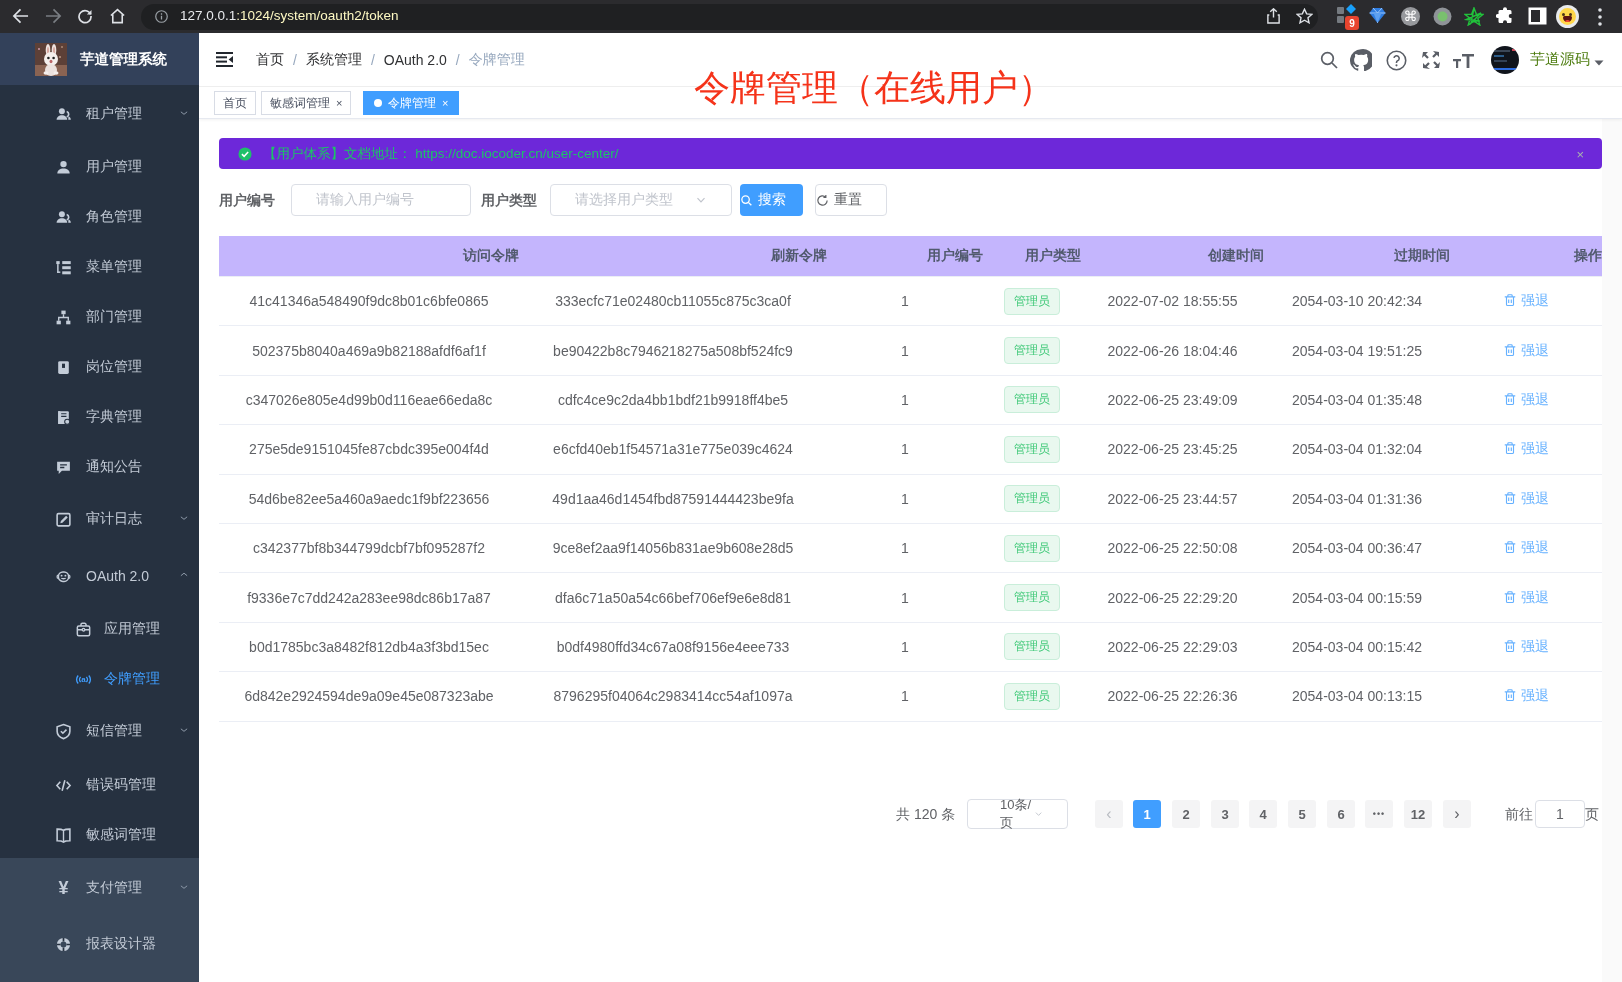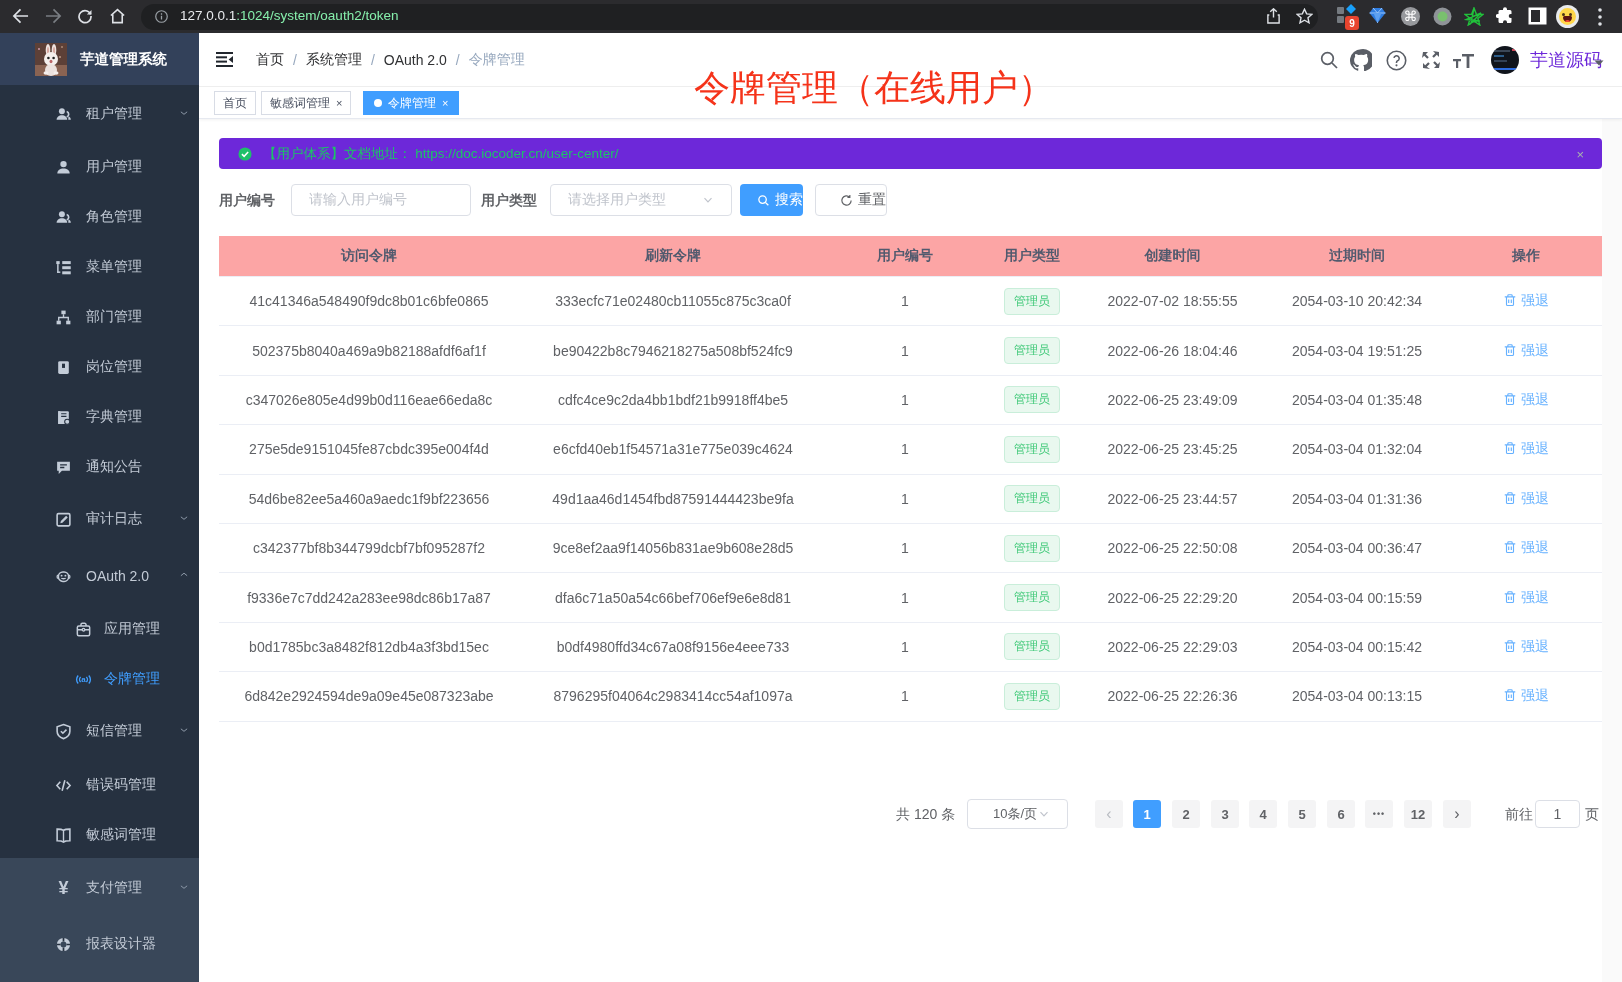--- a/index.html
+++ b/index.html
@@ -2,21 +2,21 @@
 <html><head>
 <meta charset="utf-8">
 <style>
 html,body{margin:0;padding:0}
 #app{position:relative;width:1622px;height:982px;background:#fff;overflow:hidden;
   font-family:"Liberation Sans",sans-serif;-webkit-font-smoothing:antialiased}
 
 #chrome{position:absolute;left:0;top:0;width:1622px;height:33px;background:#2b2b2e}
 #urlpill{position:absolute;left:141px;top:3.5px;width:1177px;height:26px;border-radius:13px;background:#1f2022}
 .curl{color:#e8eaed;font-size:13.5px}
-.curl .dim{color:#86efac}
+.curl .dim{color:#fef9c3}
 
 #sidebar{position:absolute;left:0;top:33px;width:199px;height:949px;background:#263140}
 #logoband{position:absolute;left:0;top:0;width:199px;height:52px;background:#33415a}
 #bottomslab{position:absolute;left:0;top:825px;width:199px;height:124px;background:#394759}
 .mi{position:absolute;left:16px;width:199px;height:50px;display:flex;align-items:center;color:#c3cbd6;font-size:14px}
 .mi .ic{position:absolute;left:39px;width:17px;height:17px;display:flex;align-items:center;justify-content:center}
 .mi .tx{position:absolute;left:70px;white-space:nowrap}
 .mi .ar{position:absolute;right:26px;width:10px;height:10px}
 .mi.sub .ic{left:59px}
 .mi.sub .tx{left:88px}
@@ -33,25 +33,25 @@
 .tag .x{margin-left:6px;font-size:11px;line-height:1}
 
 #rednote{position:absolute;left:694px;top:64px;color:#f5331a;font-size:36px;white-space:nowrap;z-index:30}
 
 #alert{position:absolute;left:219px;top:138px;width:1383px;height:31px;box-sizing:border-box;background:#6d28d9;border-radius:4px}
 #alert .msg{position:absolute;left:44px;top:0;height:31px;display:flex;align-items:center;color:#1dc268;font-size:13.5px}
 #alert .close{position:absolute;right:18px;top:9px;color:#a8b5ad;font-size:13px}
 
 .flabel{position:absolute;top:184px;height:32px;line-height:32px;color:#606266;font-size:14px;font-weight:bold}
 .finput{position:absolute;top:184px;height:32px;box-sizing:border-box;border:1px solid #dcdfe6;border-radius:4px;background:#fff;
-  display:flex;align-items:center;padding:0 17px;color:#c0c4cc;font-size:14px}
-.fbtn{position:absolute;top:184px;height:32px;box-sizing:border-box;border-radius:4px;font-size:14px;display:flex;align-items:center;justify-content:flex-end}
+  display:flex;align-items:center;padding:0 24px;color:#c0c4cc;font-size:14px}
+.fbtn{position:absolute;top:184px;height:32px;box-sizing:border-box;border-radius:4px;font-size:14px;display:flex;align-items:center;justify-content:flex-start}
 
 #tbl{position:absolute;left:219px;top:236px;width:1383px;border-collapse:collapse;table-layout:fixed;font-size:14px;color:#606266}
-#tbl th{height:40px;background:#fca5a5;color:#515a6e;font-weight:bold;font-size:14px;text-align:center;padding:0;border-bottom:1px solid #ebeef5}
+#tbl th{height:40px;background:#c4b5fd;color:#515a6e;font-weight:bold;font-size:14px;text-align:right;padding:0;border-bottom:1px solid #ebeef5}
 #tbl td{height:48.4px;text-align:center;padding:0;border-bottom:1px solid #ebeef5;font-weight:400}
 .gtag{display:inline-block;box-sizing:border-box;width:56px;height:27px;line-height:25px;background:#e9f8ef;border:1px solid #c9eeda;border-radius:4px;color:#3ec877;font-size:12px}
 .kick{color:#66b1ff;font-size:14px;white-space:nowrap}
 
 #pager{position:absolute;left:0;top:0}
 .pbtn{position:absolute;top:800px;height:28px;box-sizing:border-box;border-radius:3px;background:#f4f4f5;color:#606266;
   font-size:13px;font-weight:bold;display:flex;align-items:center;justify-content:center;width:28px}
 .pbtn.on{background:#409eff;color:#fff}
 .ptext{position:absolute;top:800px;height:28px;line-height:28px;color:#606266;font-size:14px;white-space:nowrap}
 #gutter{position:absolute;left:1602px;top:33px;width:20px;height:949px;background:#fafafa}
@@ -371,21 +371,21 @@
     <svg width="24" height="20" viewBox="0 0 24 20" style="position:absolute;left:1253px;top:17px">
         <path fill="#5a5e66" d="M10 4h12v2.6h-4.6V18h-2.8V6.6H10zM1 9h8v2.2H6.2V18H4V11.2H1z"></path>
       </svg>
     <div style="position:absolute;left:1292px;top:13px;width:28px;height:28px;border-radius:50%;background:#10141c;overflow:hidden">
         <div style="position:absolute;left:3px;top:4px;width:16px;height:2px;background:#3a4656"></div>
         <div style="position:absolute;left:3px;top:9px;width:10px;height:2px;background:#2b5c8a"></div>
         <div style="position:absolute;left:3px;top:14px;width:13px;height:2px;background:#334155"></div>
         <div style="position:absolute;left:0px;top:22px;width:28px;height:2px;background:#2d6cdf"></div>
         <div style="position:absolute;right:3px;top:3px;width:4px;height:2px;background:#c45"></div>
       </div>
-    <div style="position:absolute;left:1331px;top:0;height:53px;display:flex;align-items:center;font-size:18px;color:#6d28d9">芋道源码</div>
+    <div style="position:absolute;left:1331px;top:0;height:53px;display:flex;align-items:center;font-size:15px;color:#4d7c0f">芋道源码</div>
     <svg width="12" height="12" viewBox="0 0 12 12" style="position:absolute;left:1394px;top:24px">
         <path d="M1.5 3.5 6 8.5 10.5 3.5z" fill="#5a5e66"></path>
       </svg>
 </div>
   <div id="tagsbar">
     <div class="tag" style="left:15px">首页</div>
     <div class="tag" style="left:62px">敏感词管理<span class="x">×</span></div>
     <div class="tag on" style="left:164px"><span class="dot"></span>令牌管理<span class="x">×</span></div>
   </div>
   <div id="rednote">令牌管理（在线用户）</div>

